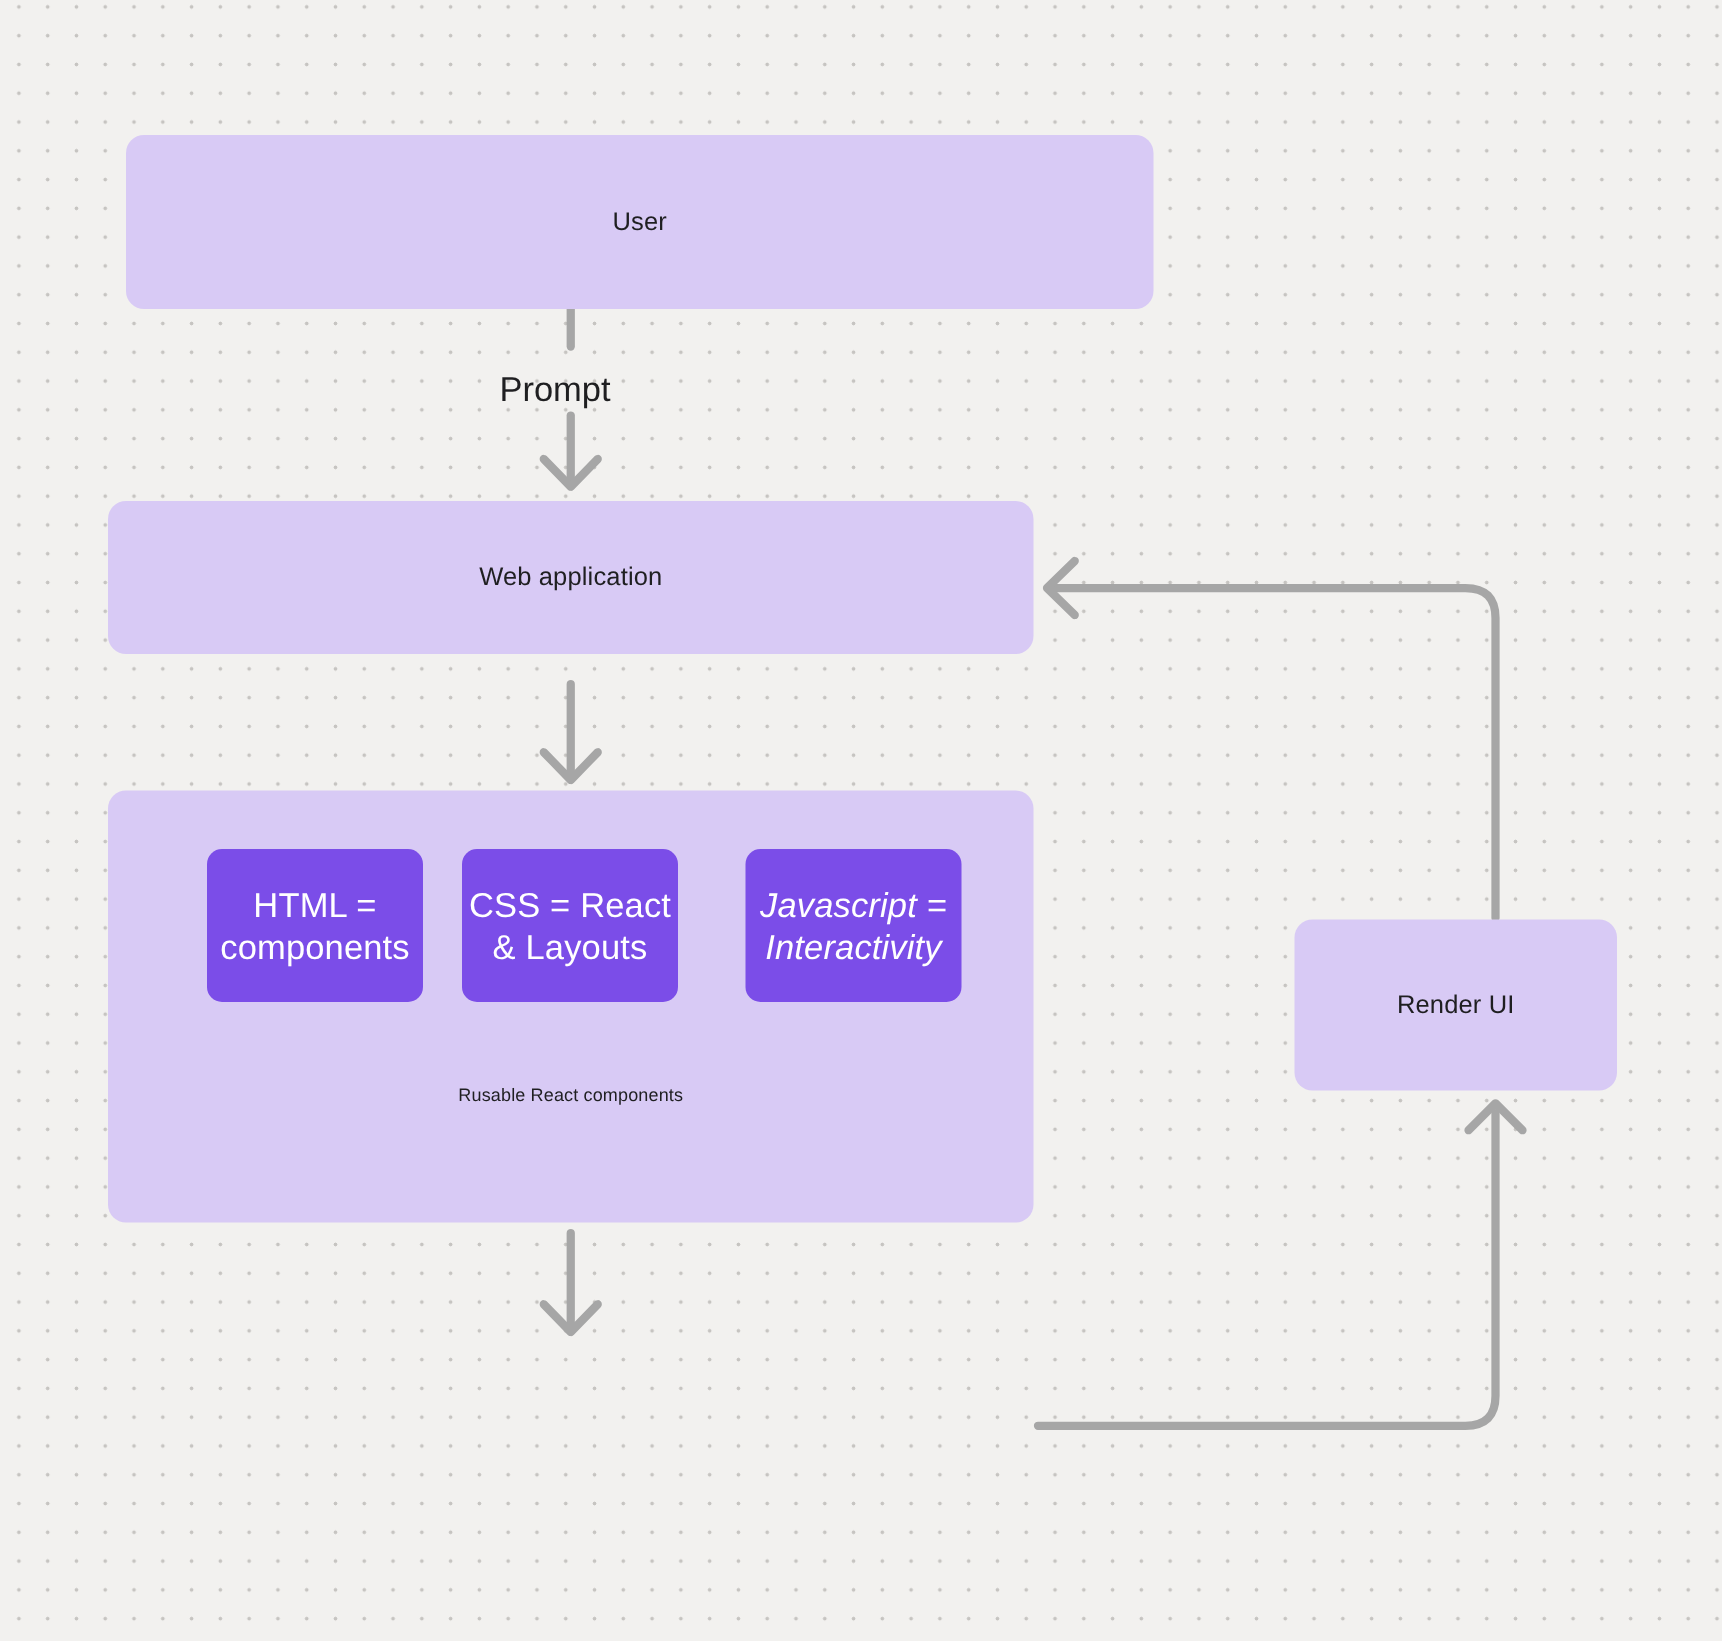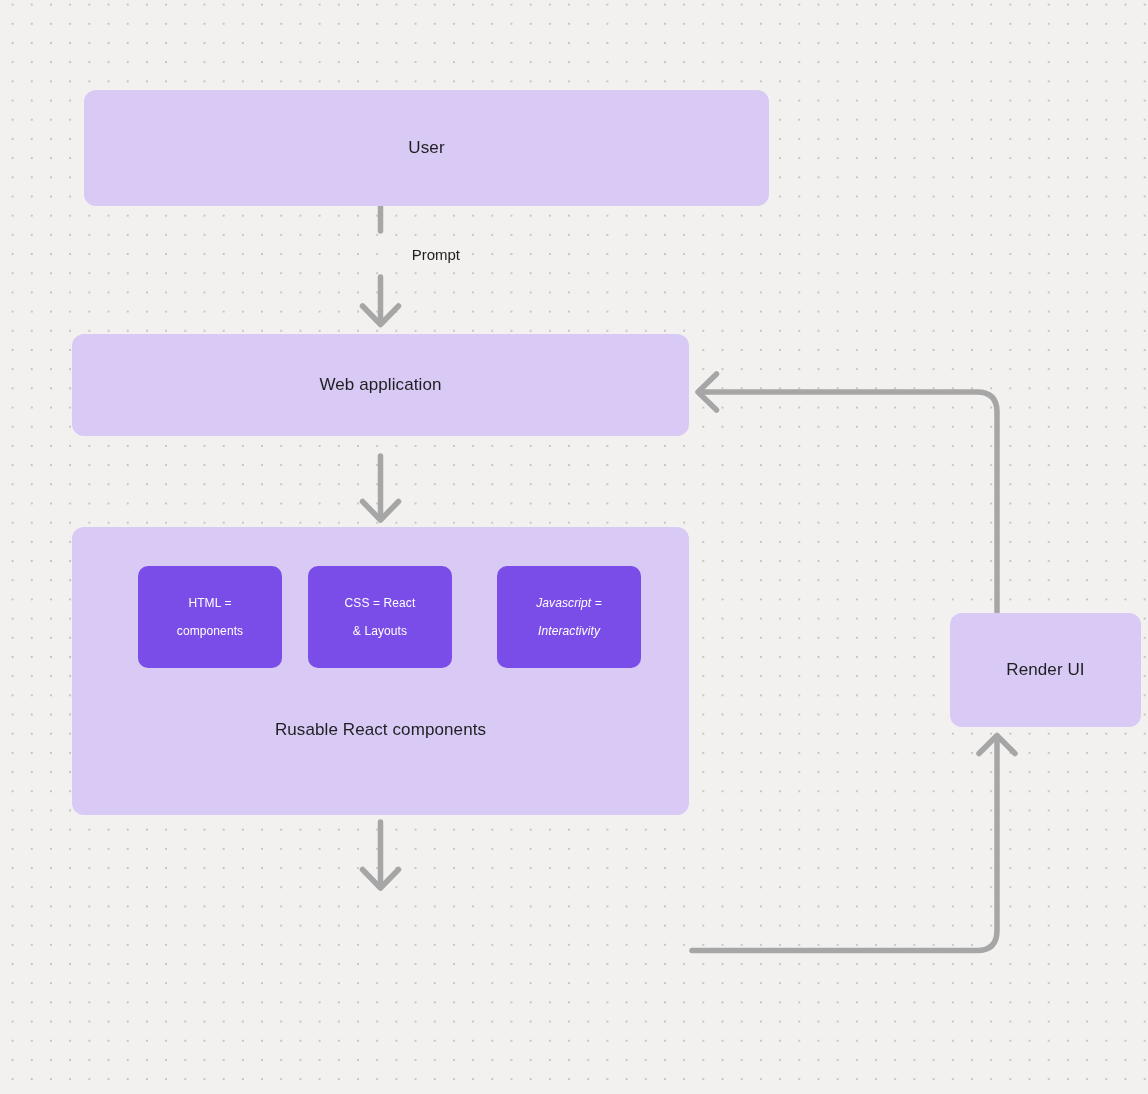--- a/index.html
+++ b/index.html
@@ -22,42 +22,42 @@
     background: var(--node-fill, #d8caf5);
     border-radius: 12px;
     display: flex; align-items: center; justify-content: center;
     font-size: 17px;
     letter-spacing: 0.1px;
   }
   .node-user   { left: 84px;  top: 62px;  width: 685px; height: 116px; margin-top: 28px; }
   .node-webapp { left: 72px;  top: 334px; width: 617px; height: 102px; }
   .node-group  { left: 72px;  top: 527px; width: 617px; height: 288px; }
   .node-vite   { left: 72px;  top: 893px; width: 617px; height: 116px; }
-  .node-render { left: 950px; top: 613px; width: 191px; height: 114px; }
+  .node-render { left: 863px; top: 613px; width: 215px; height: 114px; }
 
   .accent-box {
     position: absolute;
     top: 39px; width: 144px; height: 102px;
     background: var(--accent-fill, #7b4de8);
     border-radius: 10px;
     color: var(--text-on-accent, #ffffff);
     display: flex; flex-direction: column; align-items: center; justify-content: center;
-    font-size: 12px; font-weight: 500; line-height: 28px; text-align: center;
+    font-size: 23px; font-weight: 500; line-height: 28px; text-align: center;
   }
   .accent-html { left: 66px; }
   .accent-css  { left: 236px; }
   .accent-js   { left: 425px; font-style: italic; }
 
   .group-label {
     position: absolute; left: 0; right: 0; top: 192px;
-    text-align: center; font-size: 17px; line-height: 22px;
+    text-align: center; font-size: 12px; line-height: 22px;
   }
   .edge-label {
-    position: absolute; left: 340px; top: 246px; width: 120px;
-    text-align: right; font-size: 15px;
+    position: absolute; left: 310px; top: 246px; width: 120px;
+    text-align: center; font-size: 23px;
   }
   .edges-layer {
     position: absolute; left: 0; top: 0;
     pointer-events: none;
   }
   .edge {
     stroke: var(--arrow, #a6a6a6);
     stroke-width: 5.5;
     fill: none;
     stroke-linecap: round;

